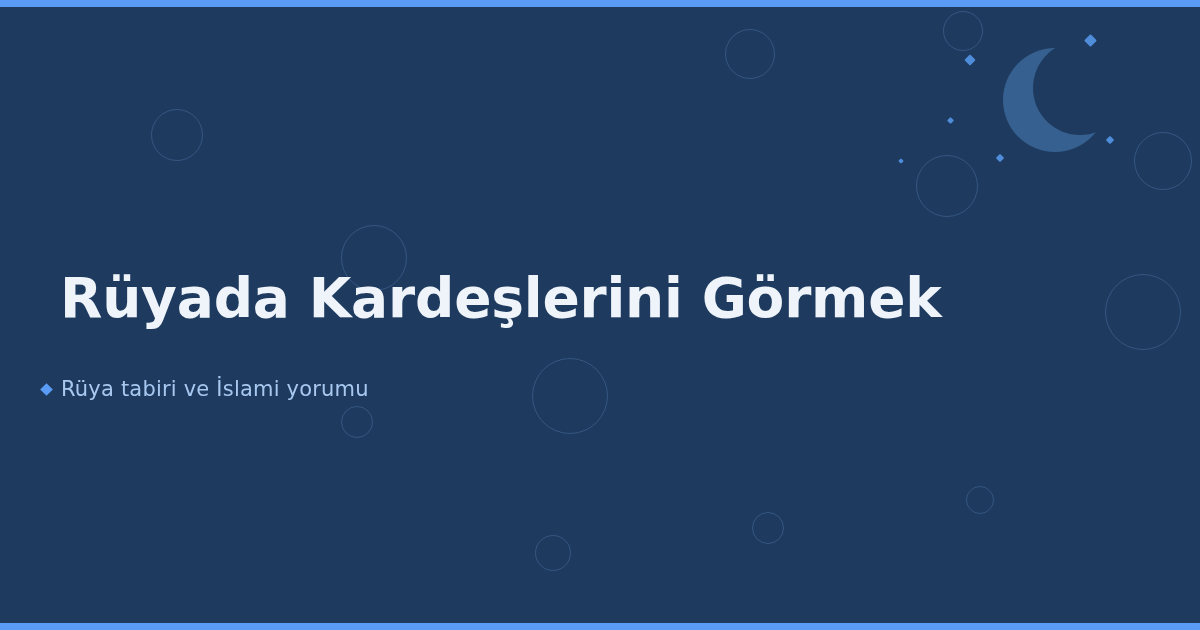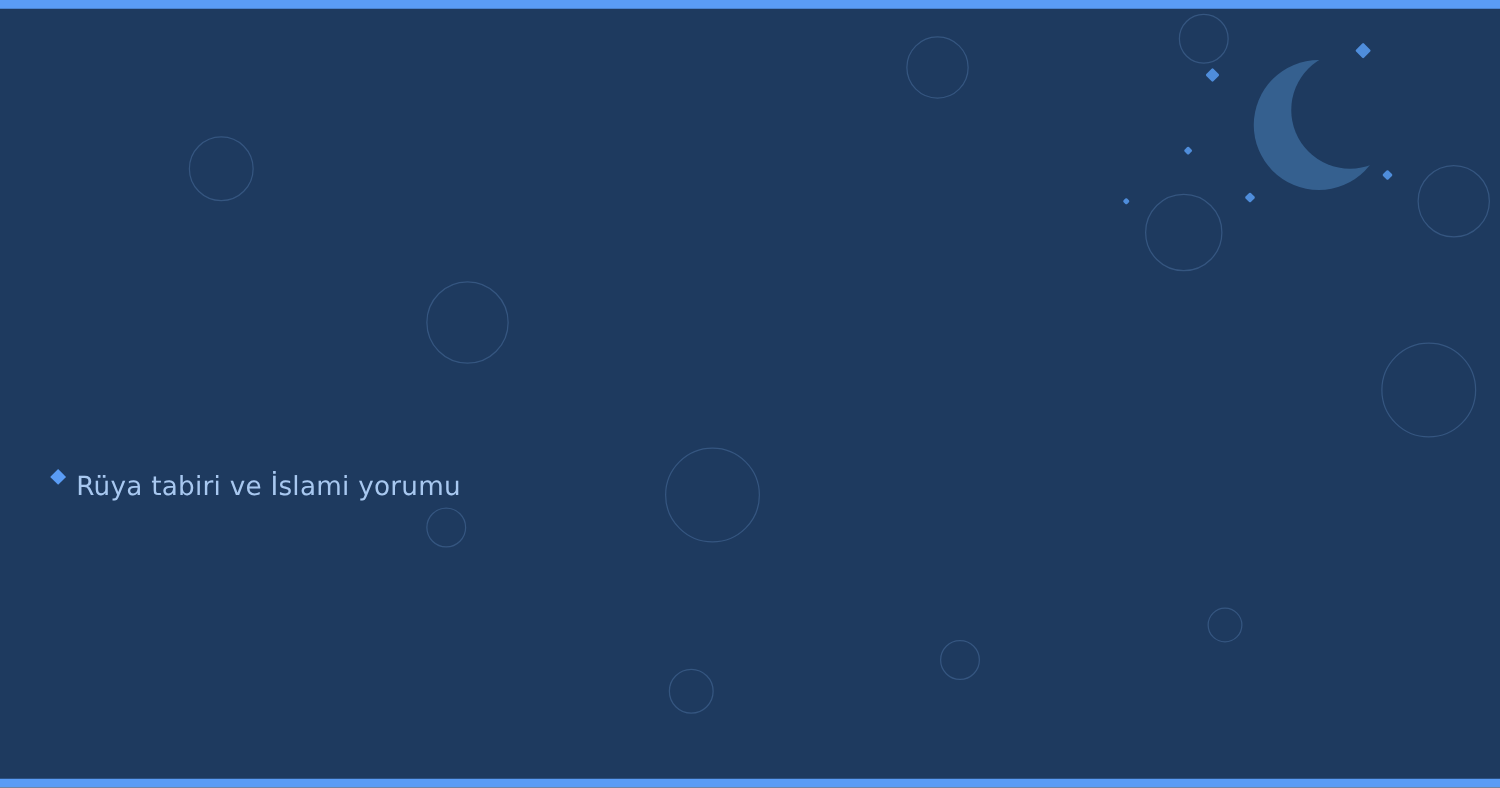--- a/index.html
+++ b/index.html
@@ -79,20 +79,21 @@
     letter-spacing: -0.2px;
     color: #eef4fa;
     white-space: nowrap;
   }
 
   .subtitle-row {
     position: absolute;
     top: 377px;
     left: -22px;
     display: flex;
+    align-items: center;
     gap: 10px;
   }
   .subtitle-bullet {
     width: 9px;
     height: 9px;
     background: #5a9cf5;
     transform: rotate(45deg);
     flex: 0 0 auto;
     margin-left: 4px;
   }
@@ -152,20 +153,21 @@
     <div class="decor-star" style="left:966px;  top:56px;  width:8px;  height:8px;"></div>
     <div class="decor-star" style="left:997px;  top:155px; width:6px;  height:6px;"></div>
     <div class="decor-star" style="left:948px;  top:118px; width:5px;  height:5px;"></div>
     <div class="decor-star" style="left:1107px; top:137px; width:6px;  height:6px;"></div>
     <div class="decor-star" style="left:899px;  top:159px; width:4px;  height:4px;"></div>
 
   </div>
 
   <div class="content">
 
+    <h1 class="page-title">Rüyada Kardeşlerini Görmek</h1>
 
     <div class="subtitle-row">
       <span class="subtitle-bullet"></span>
       <span class="subtitle-text">Rüya tabiri ve İslami yorumu</span>
     </div>
 
 
   </div>
 
   <div class="accent-bar bottom"></div>

